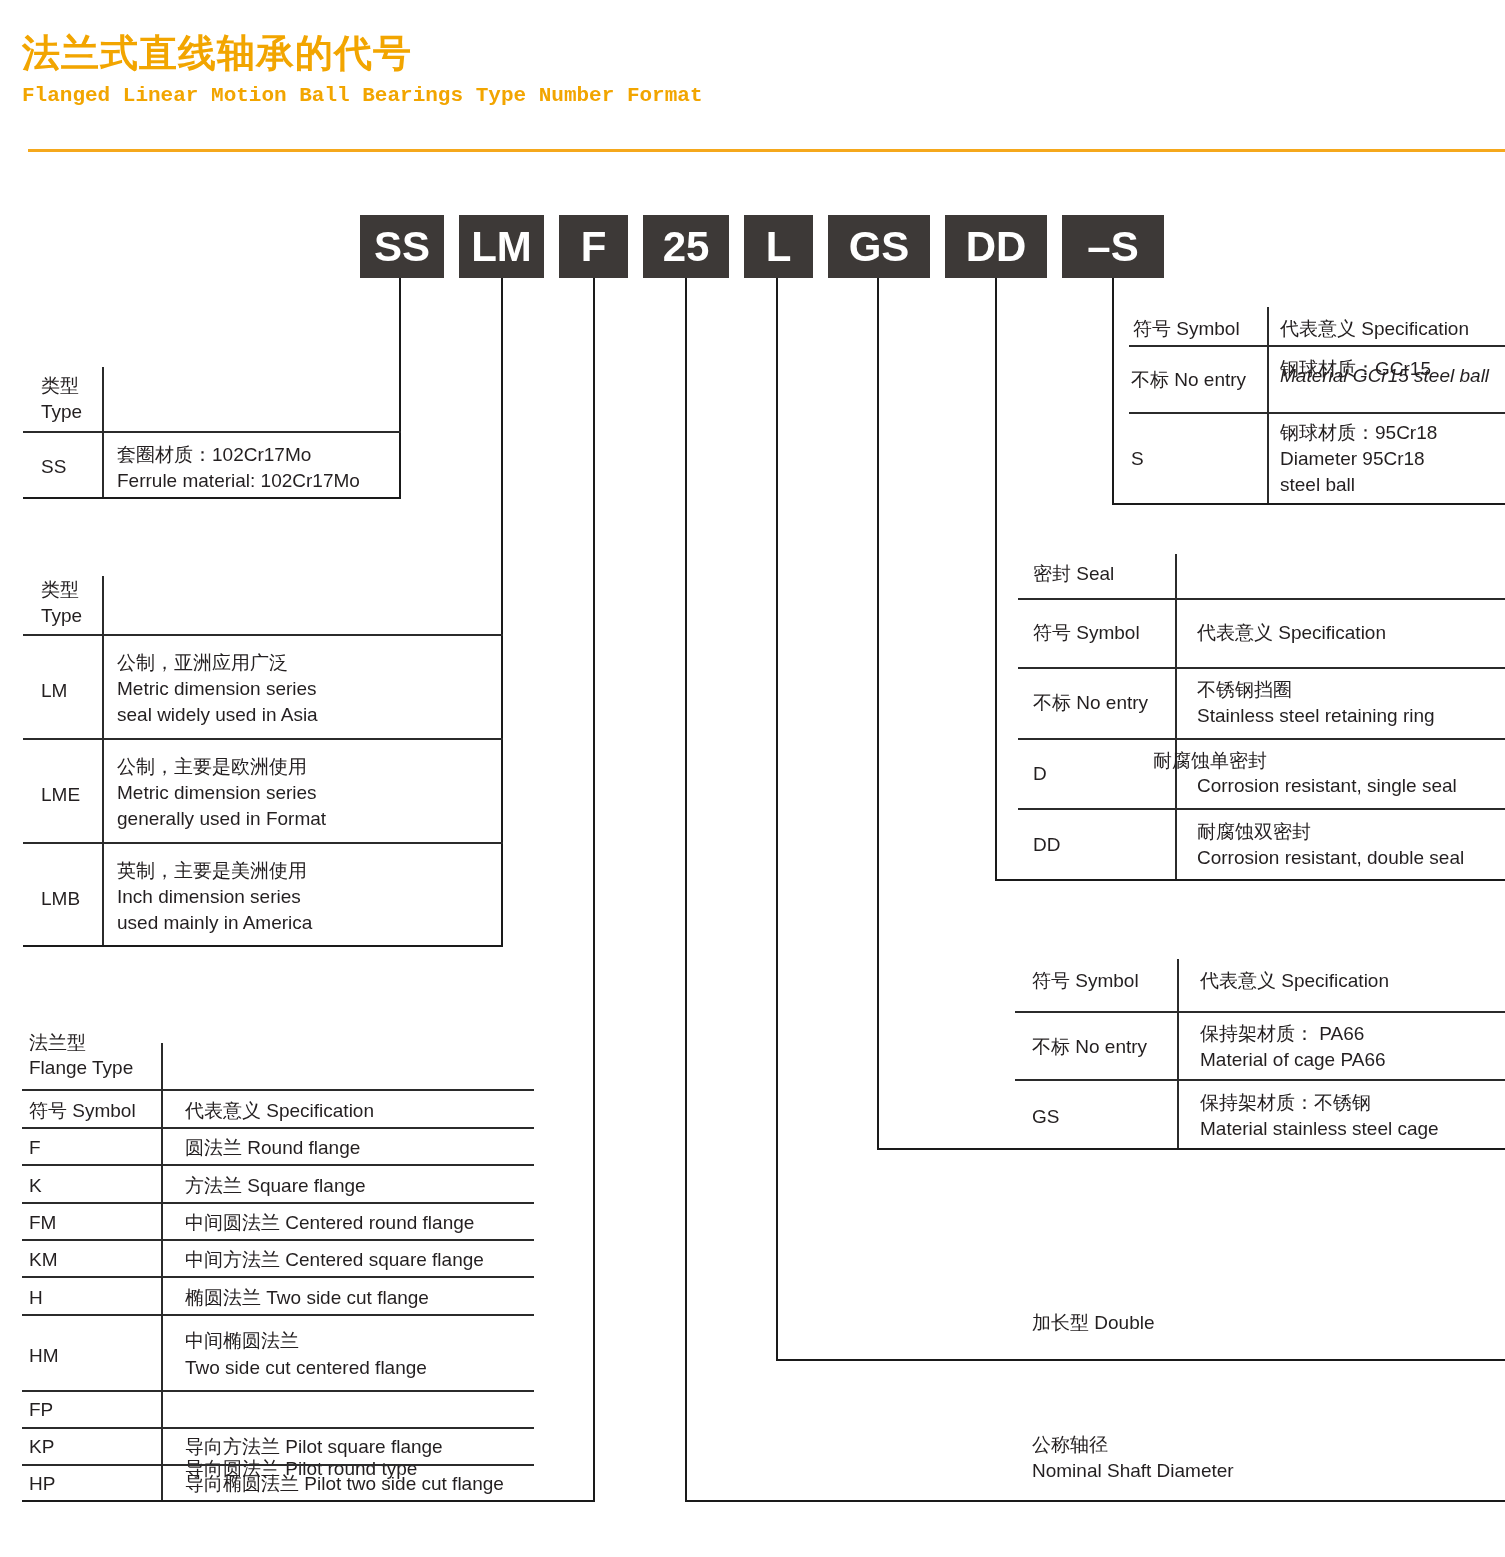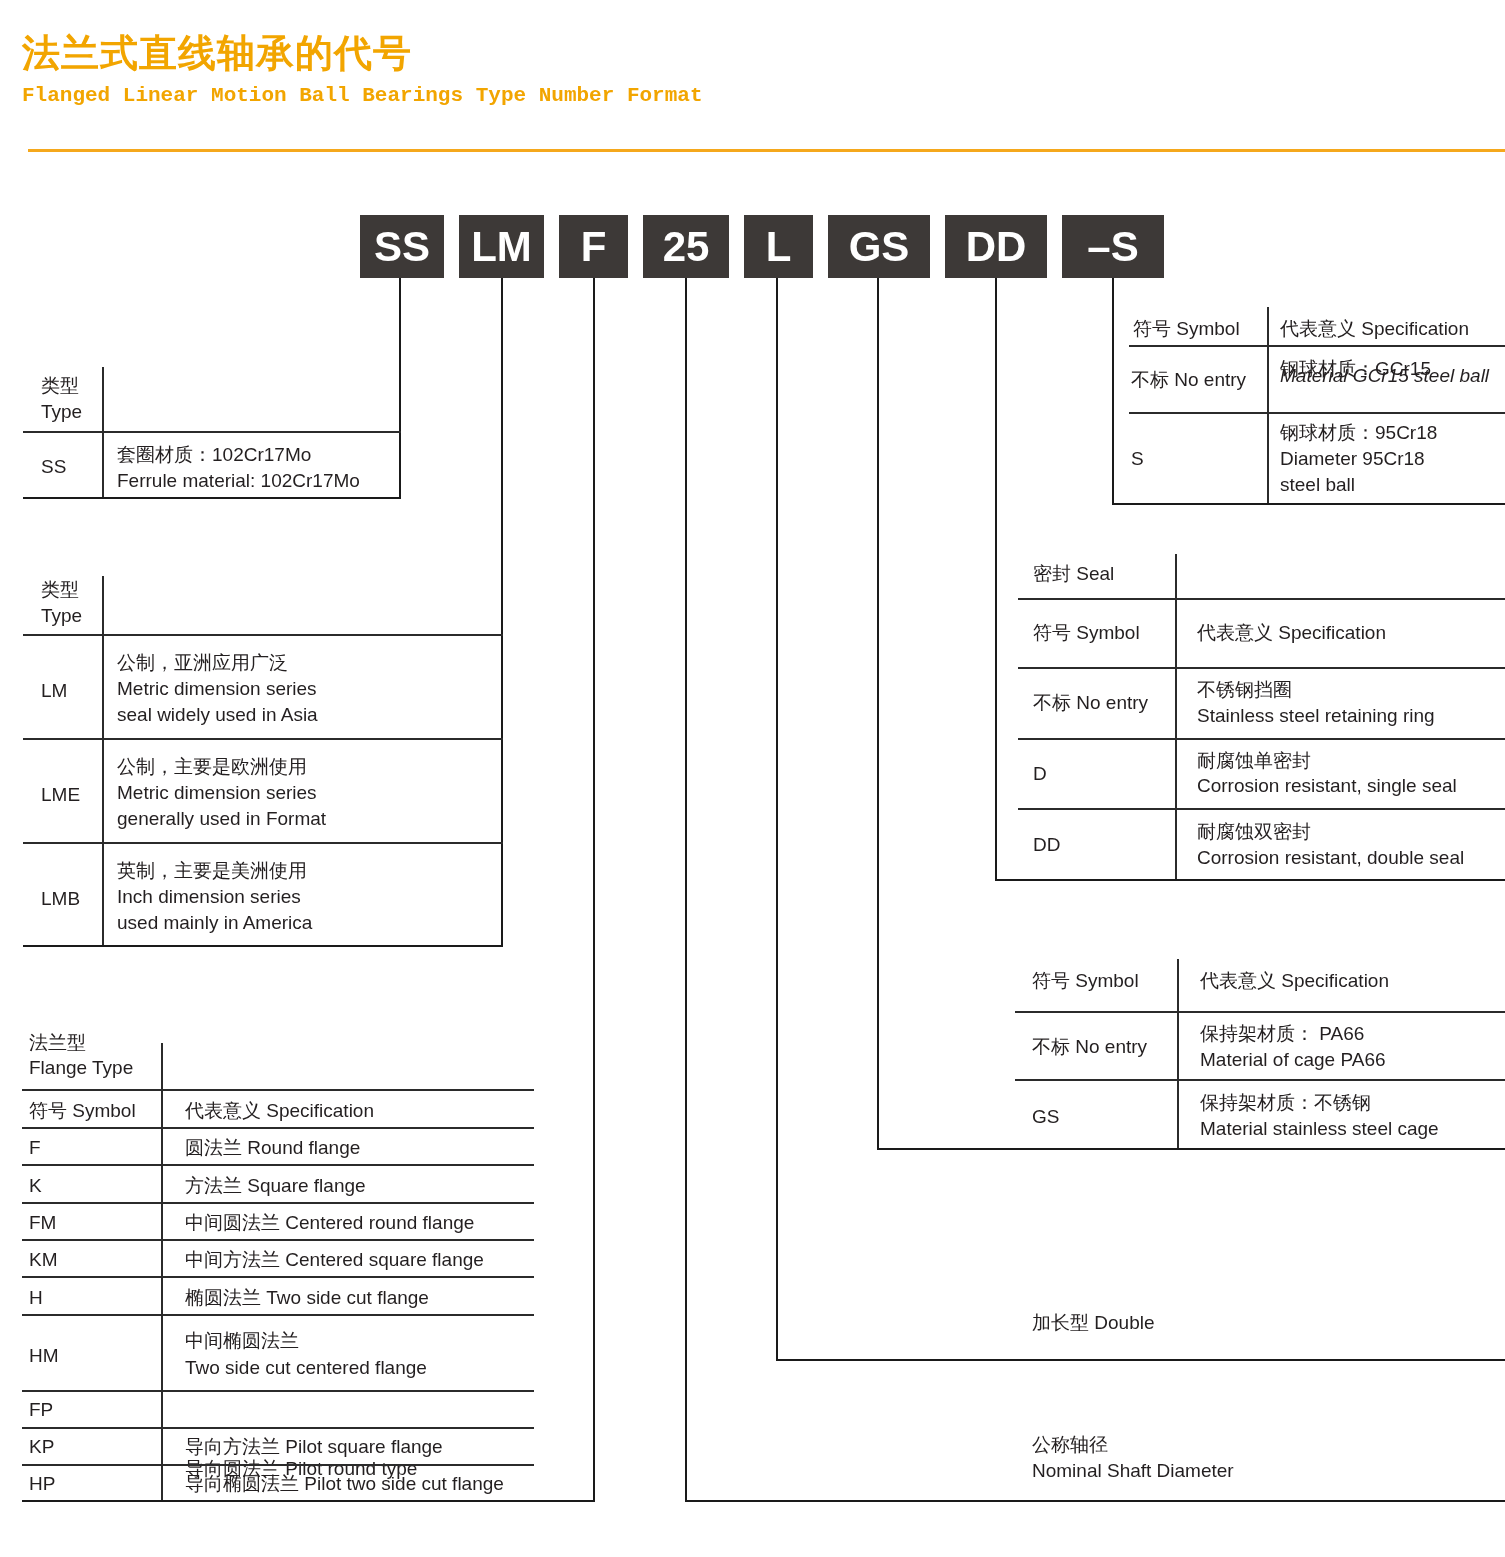--- a/index.html
+++ b/index.html
@@ -160,21 +160,21 @@
   <div class="abs t" style="left:1033px;top:620px;">符号 Symbol</div>
   <div class="abs t" style="left:1197px;top:620px;">代表意义 Specification</div>
   <div class="abs hthin" style="left:1018px;top:667px;width:487px;"></div>
 
   <div class="abs t" style="left:1033px;top:690px;">不标 No entry</div>
   <div class="abs t" style="left:1197px;top:677px;">不锈钢挡圈</div>
   <div class="abs t" style="left:1197px;top:703px;">Stainless steel retaining ring</div>
   <div class="abs hthin" style="left:1018px;top:738px;width:487px;"></div>
 
   <div class="abs t" style="left:1033px;top:761px;">D</div>
-  <div class="abs t" style="left:1197px;top:748px;">耐腐蚀单密封</div>
+  <div class="abs t" style="left:1153px;top:748px;">耐腐蚀单密封</div>
   <div class="abs t" style="left:1197px;top:773px;">Corrosion resistant, single seal</div>
   <div class="abs hthin" style="left:1018px;top:808px;width:487px;"></div>
 
   <div class="abs t" style="left:1033px;top:832px;">DD</div>
   <div class="abs t" style="left:1197px;top:819px;">耐腐蚀双密封</div>
   <div class="abs t" style="left:1197px;top:845px;">Corrosion resistant, double seal</div>
   <div class="abs hline" style="left:995px;top:879px;width:510px;"></div>
 </div>
 
 <div>

